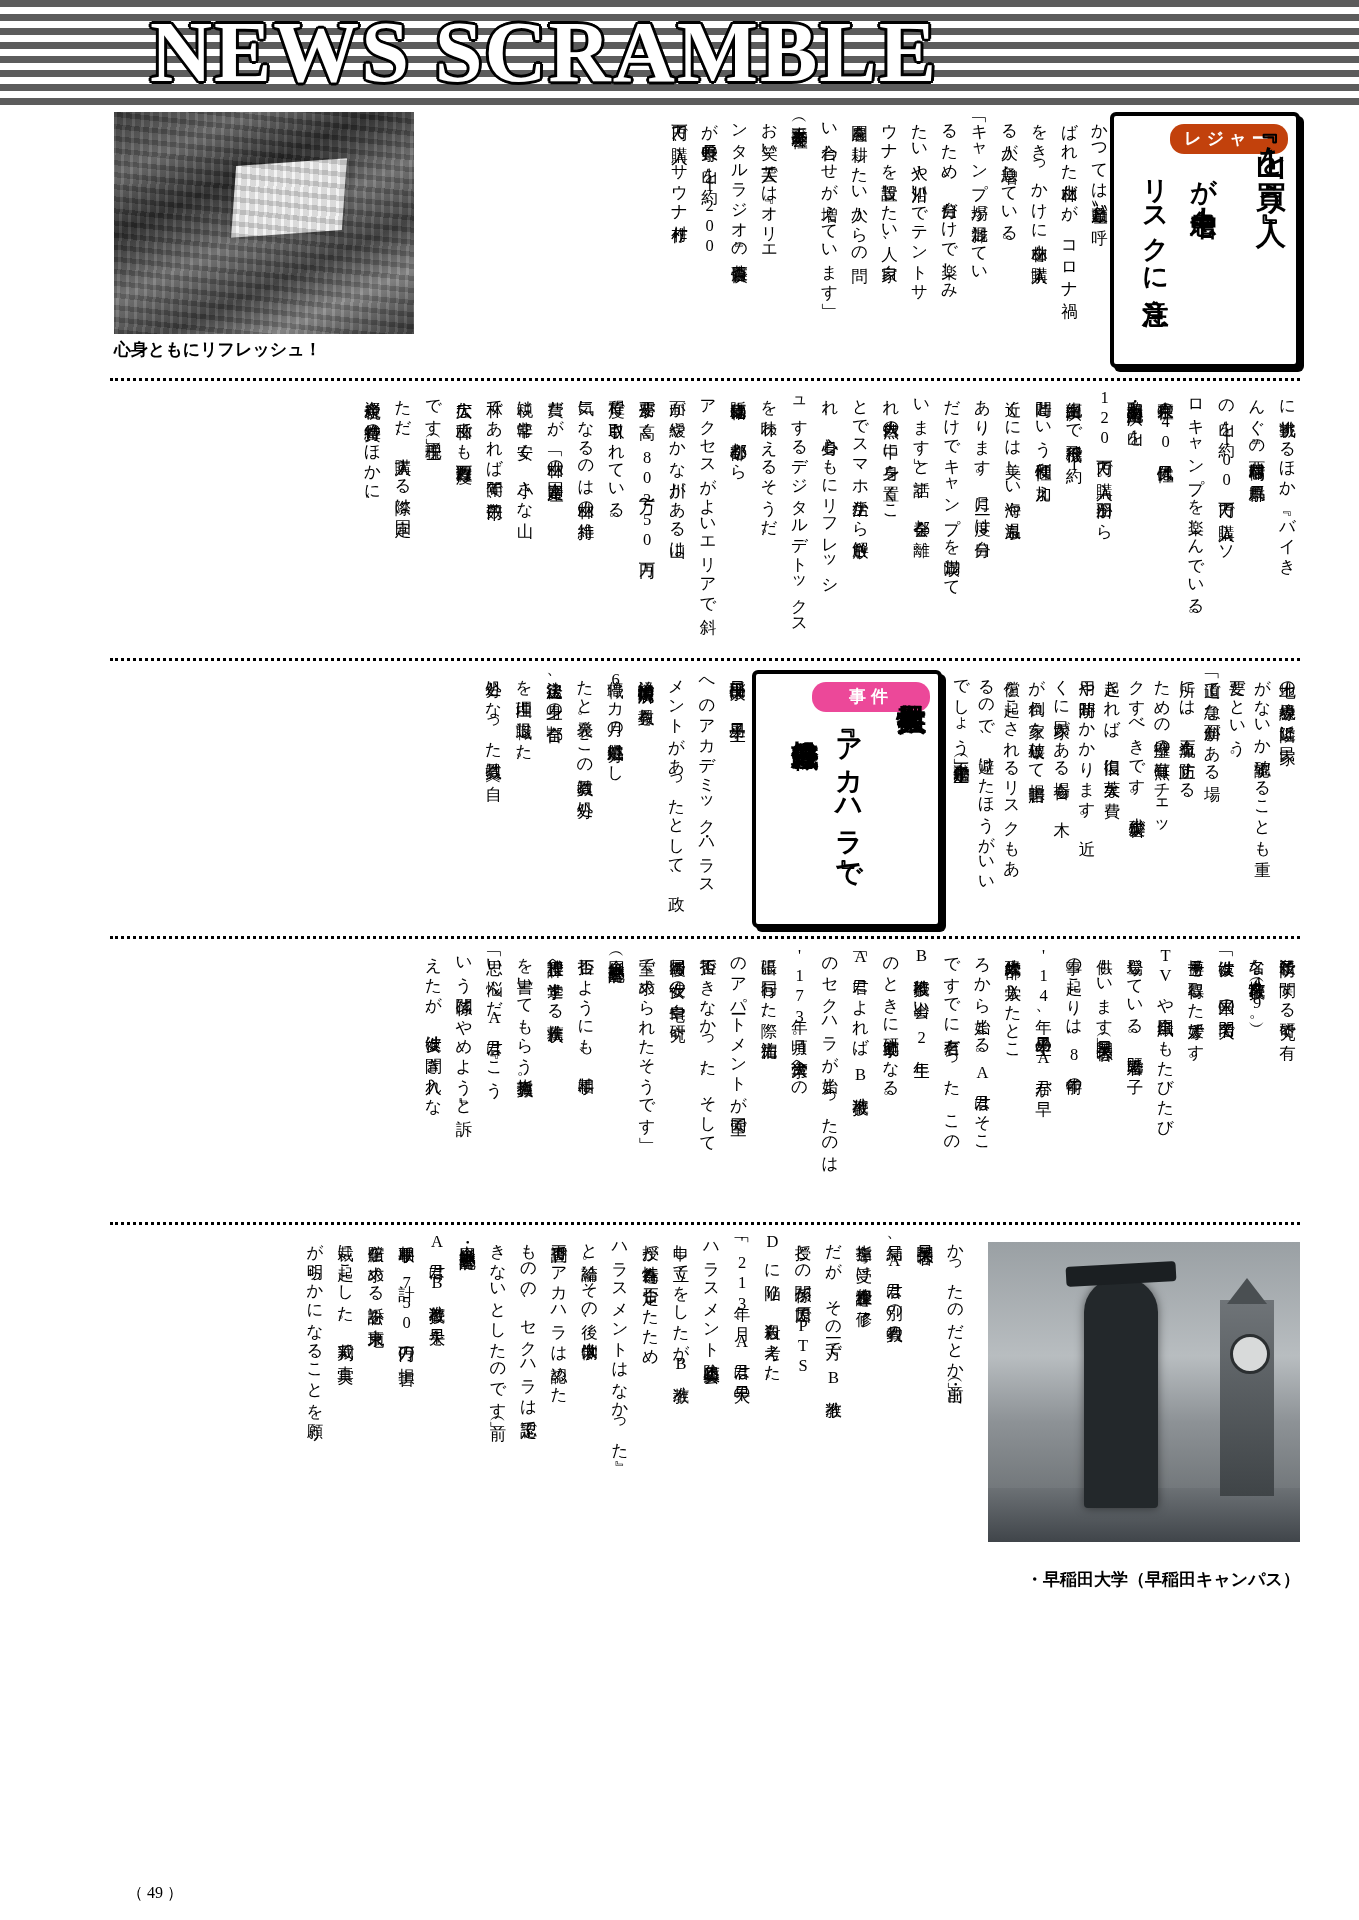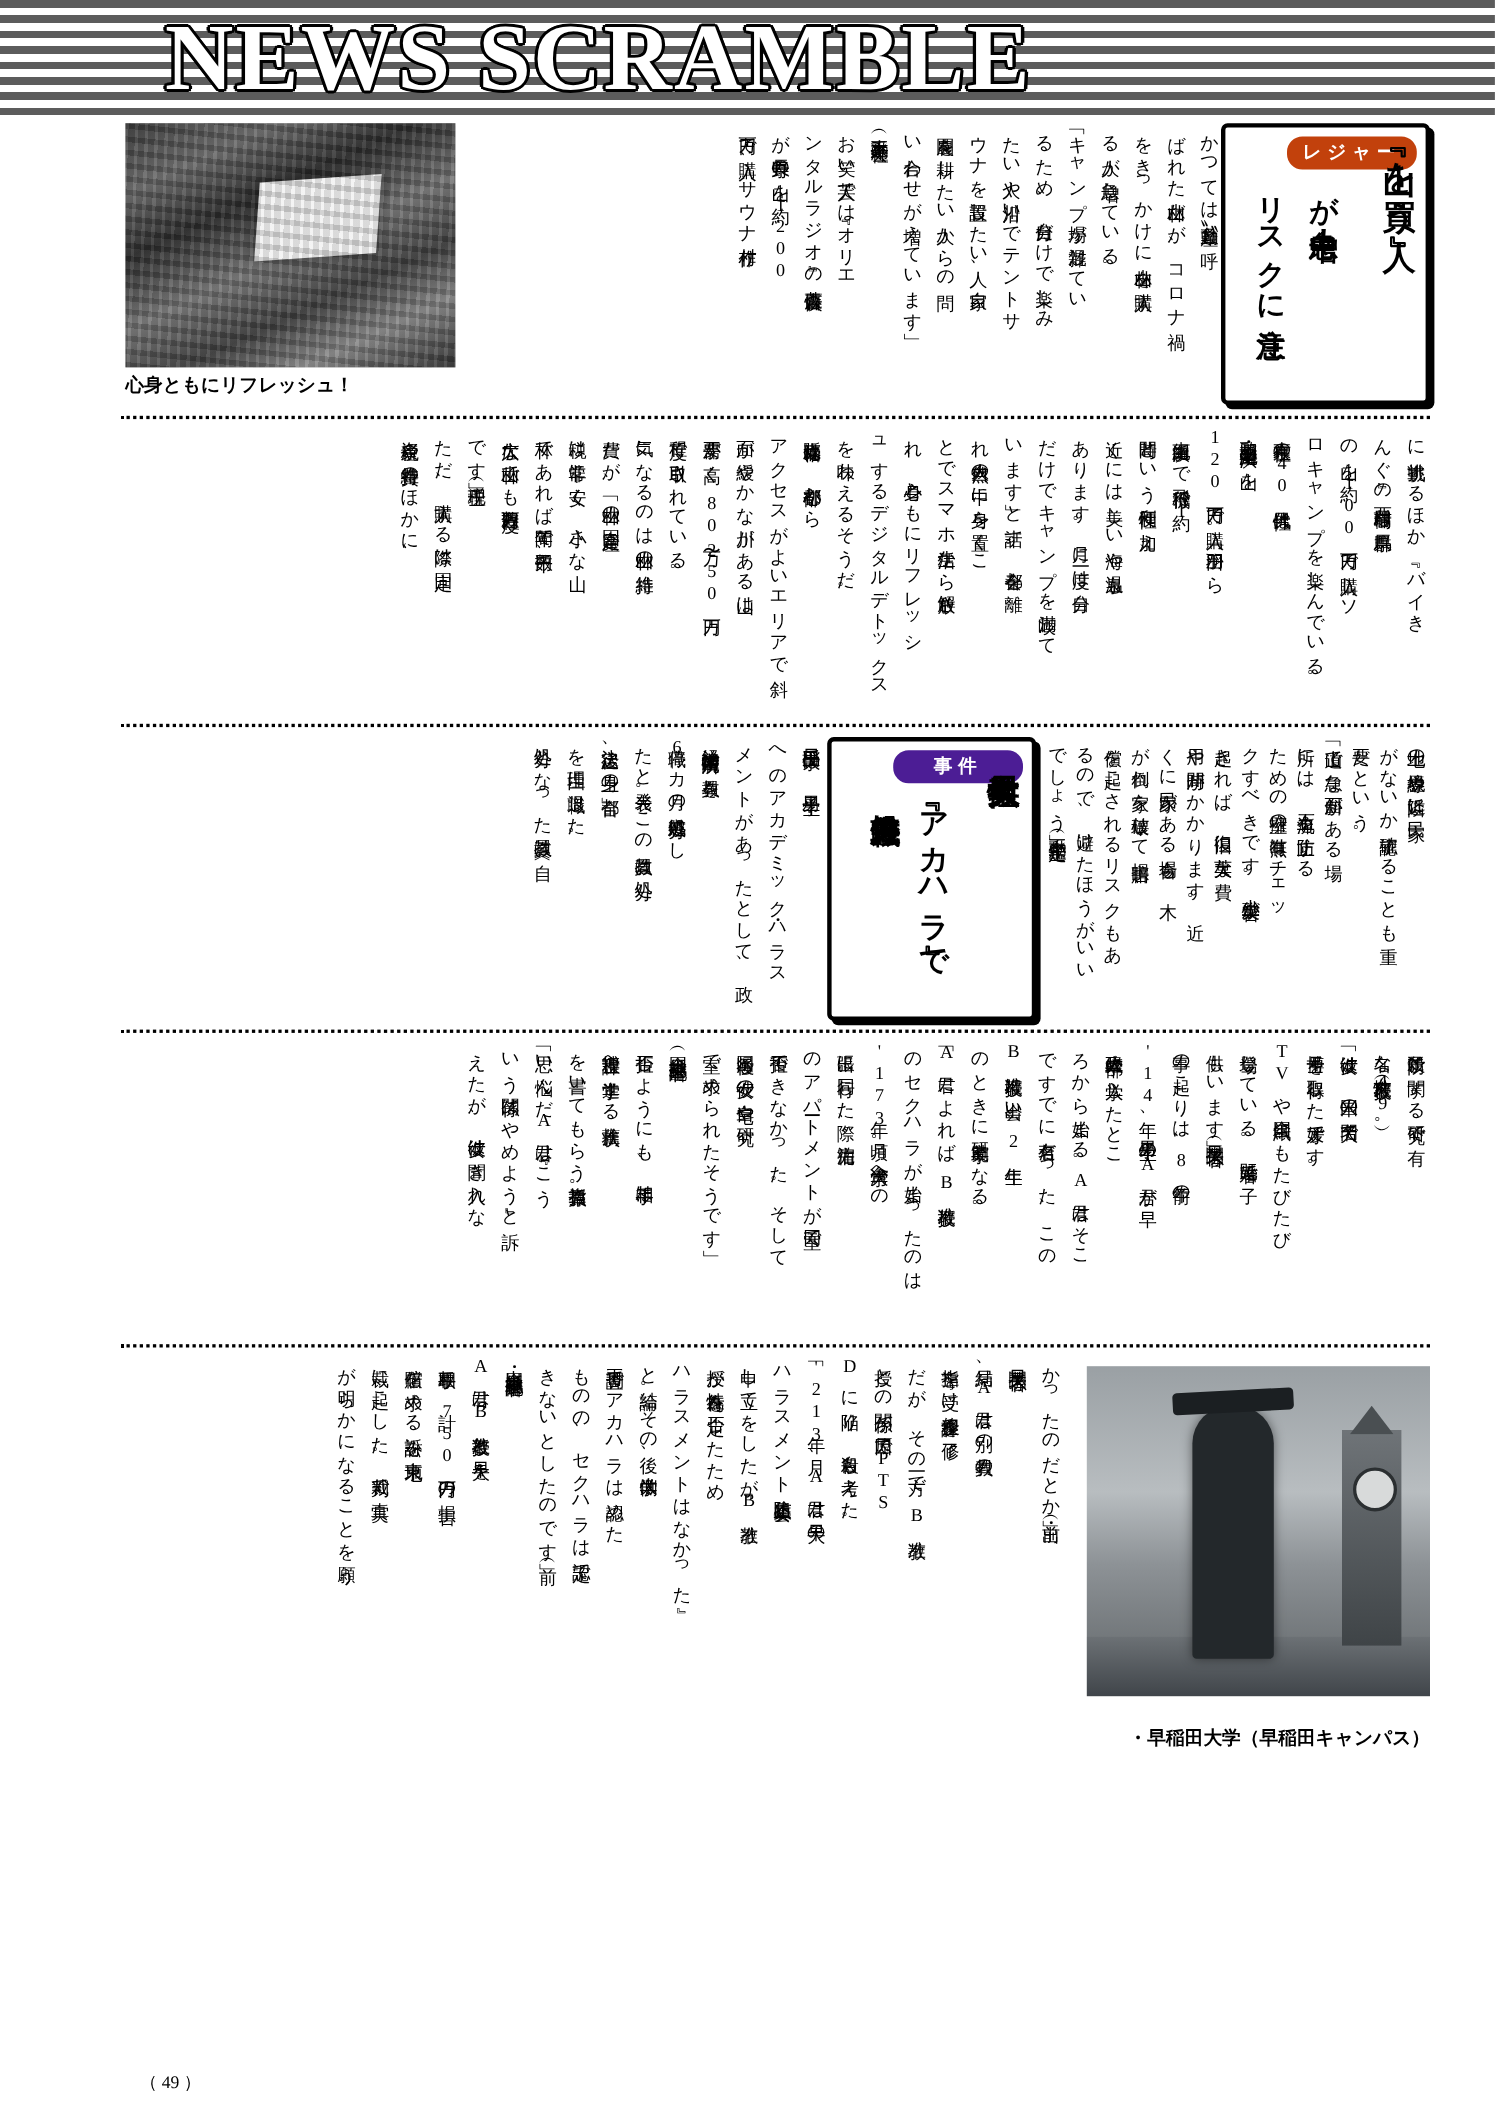--- a/index.html
+++ b/index.html
@@ -217,21 +217,21 @@
     border-radius: 6px;
     background: #fff;
     box-shadow: 4px 4px 0 #000;
   }
   .genre-tag2 {
     position: absolute;
     top: 8px;
     right: 8px;
     width: 118px;
     height: 30px;
-    background: #4c1d95;
+    background: #ec4899;
     color: #fff;
     border-radius: 14px;
     font-size: 17px;
     font-weight: bold;
     letter-spacing: .3em;
     text-align: center;
     line-height: 30px;
   }
   .hl2-main {
     position: absolute;

